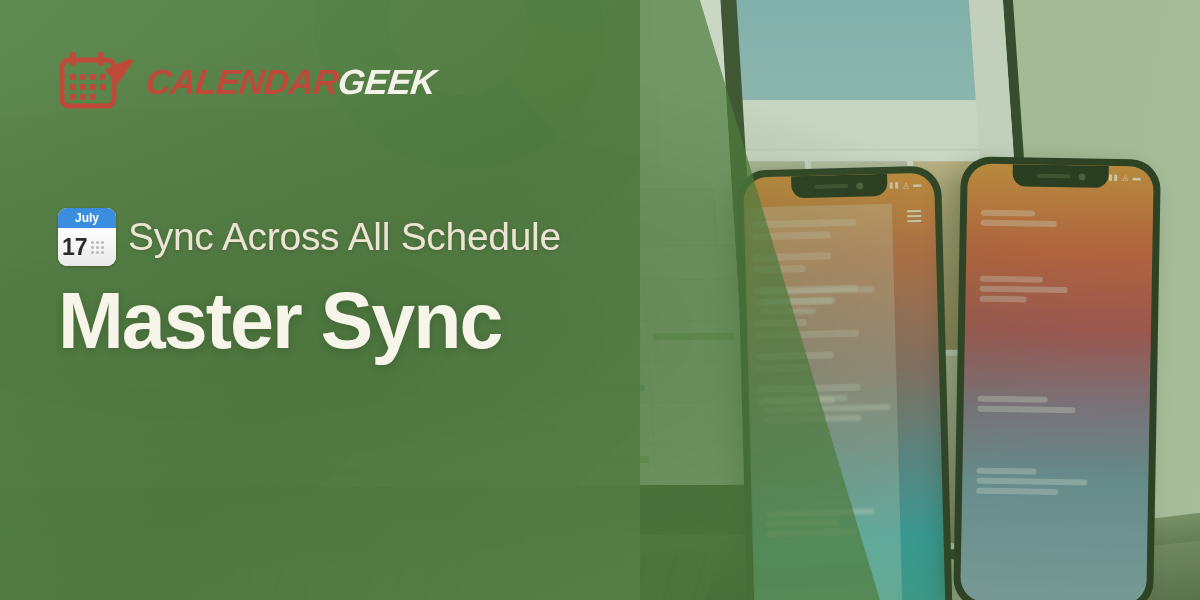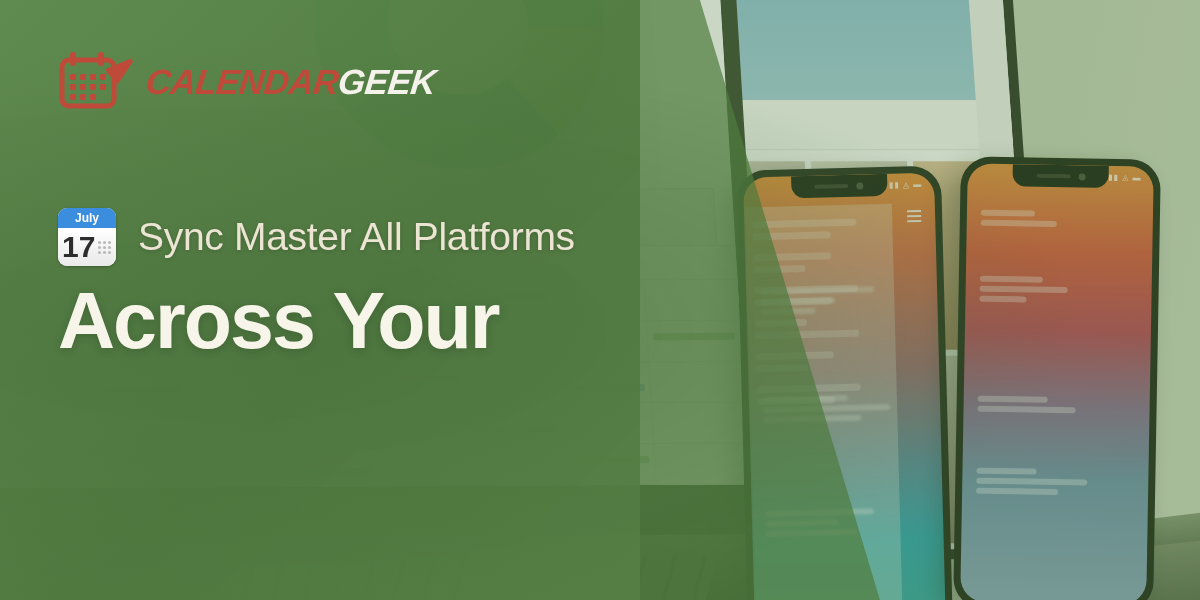--- a/index.html
+++ b/index.html
@@ -226,36 +226,36 @@
   
   .logo { position:absolute; left:58px; top:50px; display:flex; align-items:center; gap:10px; }
   .logo-mark { width:78px; height:62px; position:relative; flex:none; }
   .logo-text { font-size:35px; font-weight:bold; letter-spacing:-.5px; line-height:1; font-style:italic; transform: skewX(-6deg); }
   .logo-text .t1 { color:#c04a3a; }
   .logo-text .t2 { color:#f4f2ea; }
 
   
   .eyebrow {
     position:absolute; left:58px; top:208px;
-    display:flex; align-items:center; gap:22px;
+    display:flex; align-items:center; gap:12px;
   }
   .date-icon {
     width:58px; height:58px; border-radius:9px; overflow:hidden; flex:none;
     background:#f7f7f7; box-shadow:0 1px 3px rgba(0,0,0,.25);
     display:flex; flex-direction:column;
   }
   .date-icon .di-top {
     height:20px; background:#3b8ede; color:#fff; font-size:12px; font-weight:bold;
     display:flex; align-items:center; justify-content:center;
   }
   .date-icon .di-body {
     flex:1; display:flex; align-items:center; padding:0 4px; gap:3px;
     background: linear-gradient(180deg,#ffffff,#e9e9e9);
   }
-  .date-icon .di-num { font-size:30px; font-weight:bold; color:#2c2c2c; line-height:1; }
+  .date-icon .di-num { font-size:23px; font-weight:bold; color:#2c2c2c; line-height:1; }
   .date-icon .di-dots { display:grid; grid-template-columns:repeat(3,3px); gap:2px; }
   .date-icon .di-dots i { width:3px; height:3px; background:#b9b9b9; border-radius:50%; display:block;}
 
   .eyebrow-text {
     font-size:39px; color:#ece5d4; font-weight:normal; letter-spacing:-.3px;
     text-shadow: 0 1px 4px rgba(0,0,0,.18);
   }
 
   .headline {
     position:absolute; left:58px; top:283px; width:640px;
@@ -524,21 +524,21 @@
               <i></i>
               <i></i>
               <i></i>
               <i></i>
               <i></i>
               <i></i>
               <i></i>
           </span>
         </span>
       </span>
-      <span class="eyebrow-text">Sync Master All Platforms</span>
+      <span class="eyebrow-text">Sync Across All Schedule</span>
     </div>
 
     <h1 class="headline">
-      <span>Across Your</span>
+      <span>Master Sync</span>
     </h1>
 
   </div>
 </div>
 
 </body></html>

